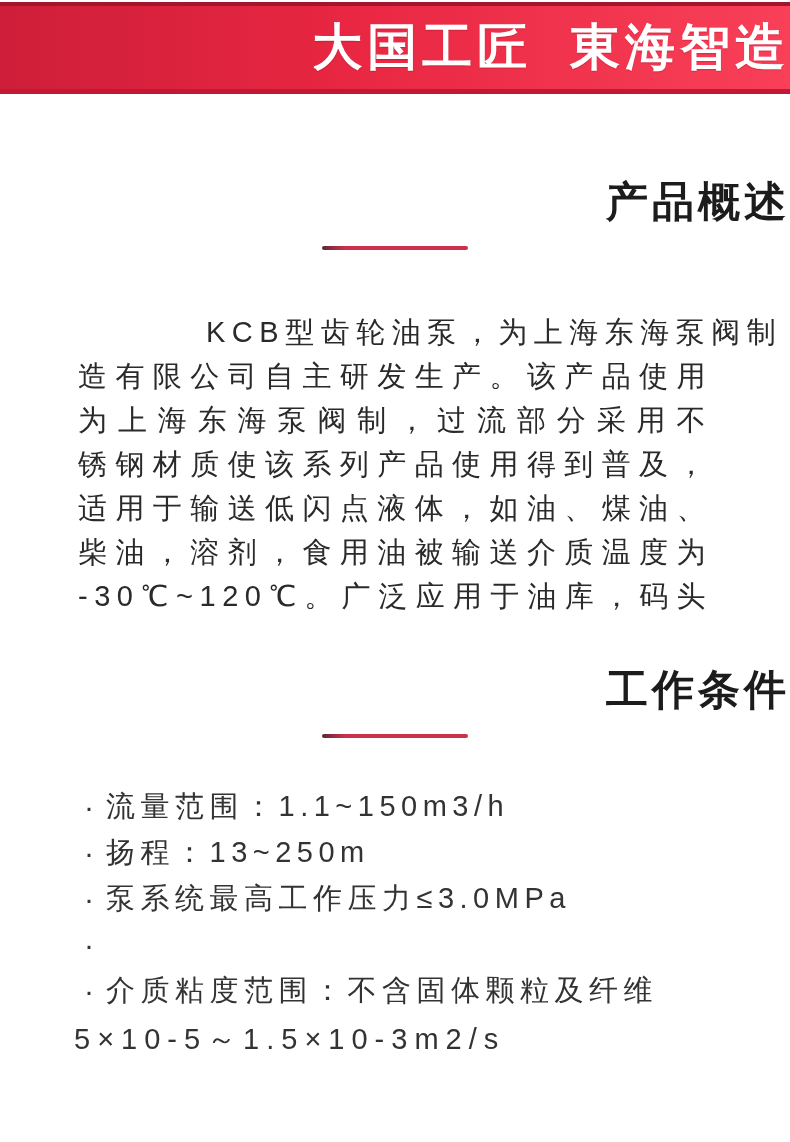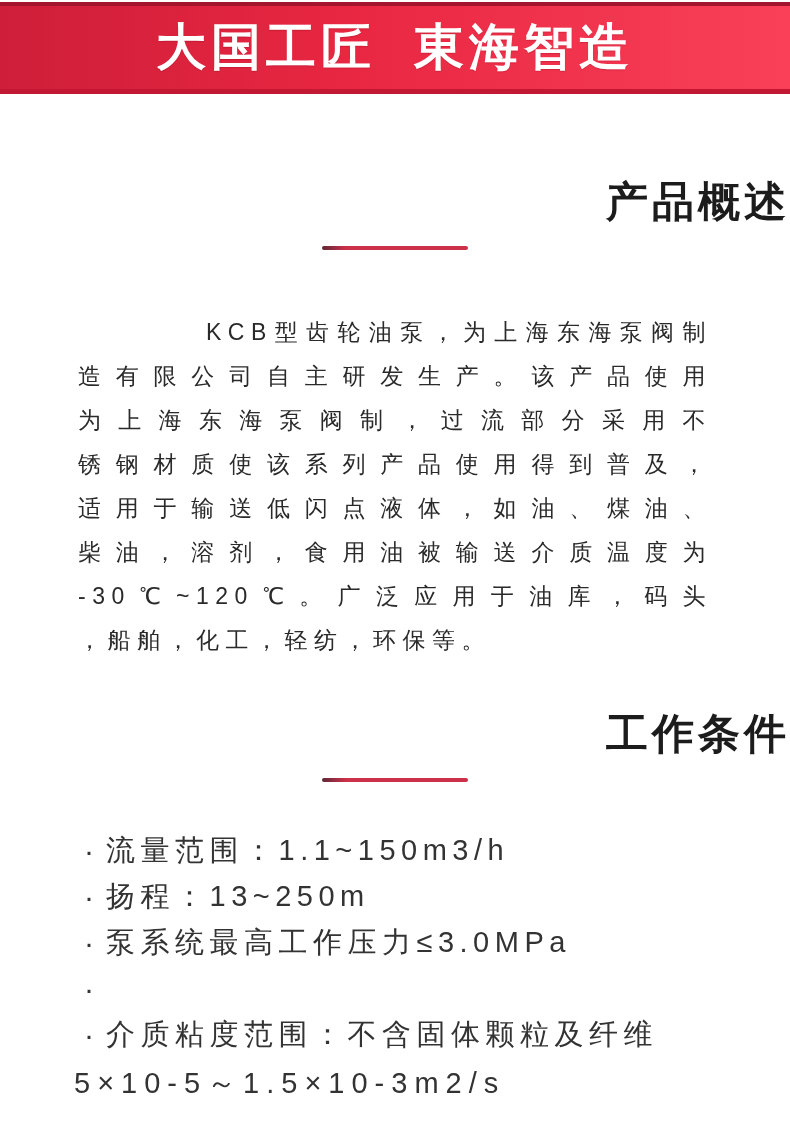--- a/index.html
+++ b/index.html
@@ -20,21 +20,21 @@
   .banner {
     box-sizing: border-box;
     margin-top: 2px;
     height: 92px;
     width: 100%;
     background: linear-gradient(90deg, #ce1e39 0%, #e92742 45%, #f94058 100%);
     border-top: 4px solid #a2152c;
     border-bottom: 5px solid #c21834;
     display: flex;
     align-items: center;
-    justify-content: center;
+    justify-content: flex-end;
   }
   .banner-title {
     color: #ffffff;
     font-size: 50px;
     font-weight: bold;
     letter-spacing: 5px;
     white-space: pre;
     text-shadow: 0 1px 1px rgba(120,0,20,0.25);
   }
 
@@ -53,21 +53,21 @@
     width: 146px;
     height: 4px;
     margin: 16px auto 0 auto;
     background: linear-gradient(90deg, #5e2833 0px, #8e2c41 10px, #cd3049 24px, #cd3049 100%);
     border-radius: 2px;
   }
 
   
   .paragraph {
     margin: 60px 78px 0 78px;
-    font-size: 23px;
+    font-size: 29px;
     line-height: 44px;
     color: #2a2a2a;
     font-weight: 400;
   }
   .pline {
     text-align: justify;
     text-align-last: justify;
     letter-spacing: 6.5px;
     white-space: nowrap;
   }
@@ -121,21 +121,20 @@
     </div>
 
     <div class="paragraph">
       <div class="pline first">KCB型齿轮油泵，为上海东海泵阀制</div>
       <div class="pline">造有限公司自主研发生产。该产品使用</div>
       <div class="pline">为上海东海泵阀制，过流部分采用不</div>
       <div class="pline">锈钢材质使该系列产品使用得到普及，</div>
       <div class="pline">适用于输送低闪点液体，如油、煤油、</div>
       <div class="pline">柴油，溶剂，食用油被输送介质温度为</div>
       <div class="pline">-30℃~120℃。广泛应用于油库，码头</div>
-      <div class="pline last">，船舶，化工，轻纺，环保等。</div>
     </div>
   </section>
 
   <section>
     <div class="conditions-heading-wrap">
       <h2 class="section-heading">工作条件</h2>
       <div class="heading-underline"></div>
     </div>
 
     <ul class="bullet-list">

